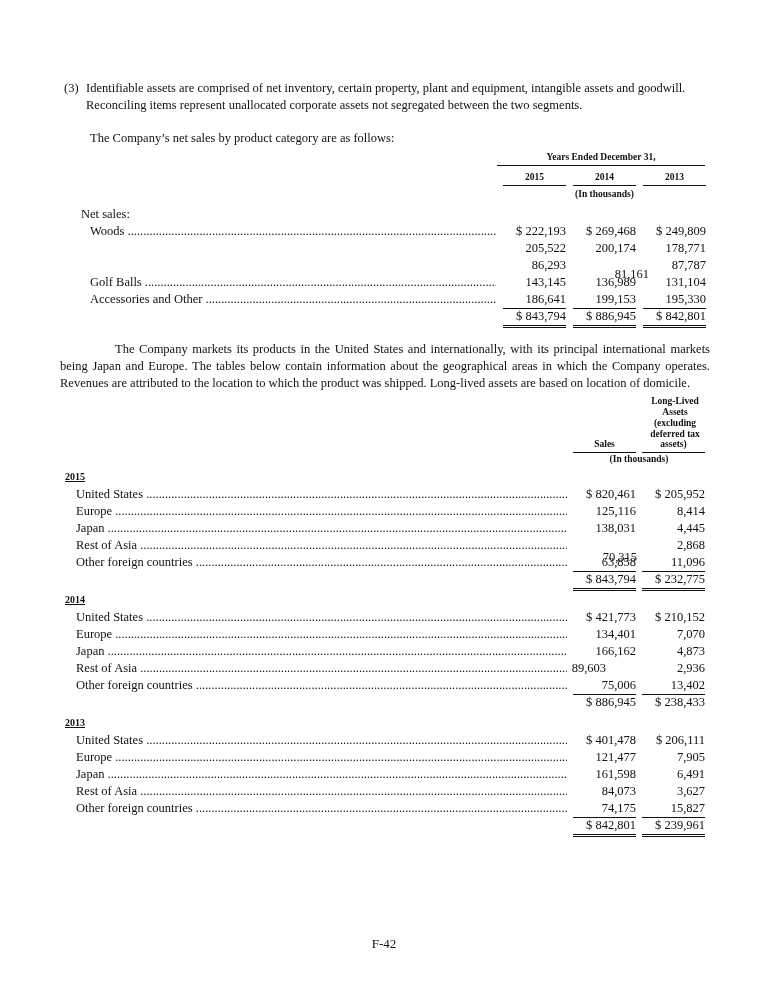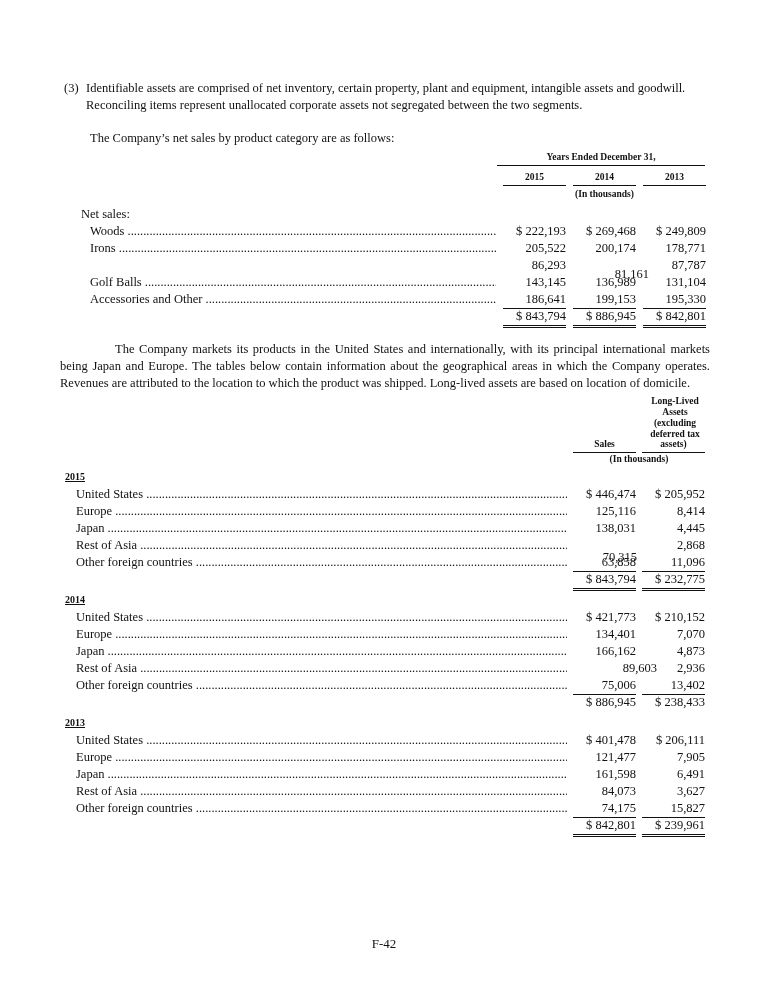--- a/index.html
+++ b/index.html
@@ -48,21 +48,20 @@
 <div class="abs" style="left:65px; top:206px; line-height:17px;margin-left:16px;">Net sales:</div>
 
 <div id="product-rows">
     <div class="row" style="top: 223px; left: 0px; width: 768px;">
       <div class="label" style="left: 90px; width: 406px; text-align: center;"><span>Woods</span><span class="dots"></span></div>
       <div class="cell" style="left: 503px; width: 63px;">$ 222,193</div>
       <div class="cell" style="left: 573px; width: 63px;">$ 269,468</div>
       <div class="cell" style="left: 643px; width: 63px;">$ 249,809</div>
     </div>
     <div class="row" style="top: 240px; left: 0px; width: 768px;">
-      <div class="label" style="left: 90px; width: 406px;"><span>Irons</span><span class="dots"></span></div>
       <div class="cell" style="left: 503px; width: 63px;">205,522</div>
       <div class="cell" style="left: 573px; width: 63px;">200,174</div>
       <div class="cell" style="left: 643px; width: 63px;">178,771</div>
     </div>
     <div class="row" style="top: 257px; left: 0px; width: 768px;">
       <div class="cell" style="left: 503px; width: 63px;">86,293</div>
       <div class="cell" style="left: 586px; width: 63px; margin-top: 9px;">81,161</div>
       <div class="cell" style="left: 643px; width: 63px;">87,787</div>
     </div>
     <div class="row" style="top: 274px; left: 0px; width: 768px;">
@@ -93,21 +92,21 @@
   <div>deferred tax</div>
 </div>
 <div class="abs hdr rule" style="left:642px; top:439px; width:63px; padding-bottom:2px; line-height:11px;">assets)</div>
 <div class="abs hdr rule" style="left:573px; top:439px; width:63px; padding-bottom:2px; line-height:11px;">Sales</div>
 <div class="abs hdr" style="left:573px; top:454px; width:132px;">(In thousands)</div>
 
 <div id="geo-rows">
     <div class="abs year-hdr" style="left: 65px; top: 471px;">2015</div>
     <div class="row" style="top: 486px; left: 0px; width: 768px;">
       <div class="label" style="left: 76px; width: 491px;"><span>United States</span><span class="dots"></span></div>
-      <div class="cell" style="left: 573px; width: 63px;">$ 446,474</div>
+      <div class="cell" style="left: 573px; width: 63px;">$ 820,461</div>
       <div class="cell" style="left: 642px; width: 63px;">$ 205,952</div>
     </div>
     <div class="row" style="top: 503px; left: 0px; width: 768px;">
       <div class="label" style="left: 76px; width: 491px;"><span>Europe</span><span class="dots"></span></div>
       <div class="cell" style="left: 573px; width: 63px;">125,116</div>
       <div class="cell" style="left: 642px; width: 63px;">8,414</div>
     </div>
     <div class="row" style="top: 520px; left: 0px; width: 768px;">
       <div class="label" style="left: 76px; width: 491px;"><span>Japan</span><span class="dots"></span></div>
       <div class="cell" style="left: 573px; width: 63px;">138,031</div>
@@ -138,21 +137,21 @@
       <div class="cell" style="left: 573px; width: 63px;">134,401</div>
       <div class="cell" style="left: 642px; width: 63px;">7,070</div>
     </div>
     <div class="row" style="top: 643px; left: 0px; width: 768px;">
       <div class="label" style="left: 76px; width: 491px;"><span>Japan</span><span class="dots"></span></div>
       <div class="cell" style="left: 573px; width: 63px;">166,162</div>
       <div class="cell" style="left: 642px; width: 63px;">4,873</div>
     </div>
     <div class="row" style="top: 660px; left: 0px; width: 768px;">
       <div class="label" style="left: 76px; width: 491px;"><span>Rest of Asia</span><span class="dots"></span></div>
-      <div class="cell" style="left: 594px; width: 63px;">89,603</div>
+      <div class="cell" style="left: 543px; width: 63px;">89,603</div>
       <div class="cell" style="left: 642px; width: 63px;">2,936</div>
     </div>
     <div class="row" style="top: 677px; left: 0px; width: 768px;">
       <div class="label" style="left: 76px; width: 491px;"><span>Other foreign countries</span><span class="dots"></span></div>
       <div class="cell rule" style="left: 573px; width: 63px;">75,006</div>
       <div class="cell rule" style="left: 642px; width: 63px;">13,402</div>
     </div>
     <div class="row" style="top: 694px; left: 0px; width: 768px;">
       <div class="cell" style="left: 573px; width: 63px;">$ 886,945</div>
       <div class="cell" style="left: 642px; width: 63px;">$ 238,433</div>

